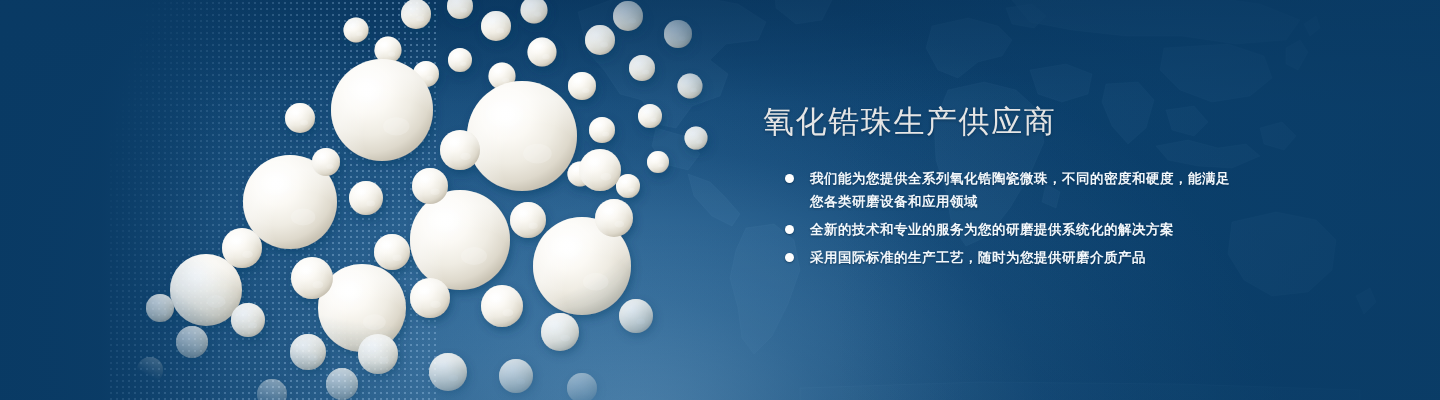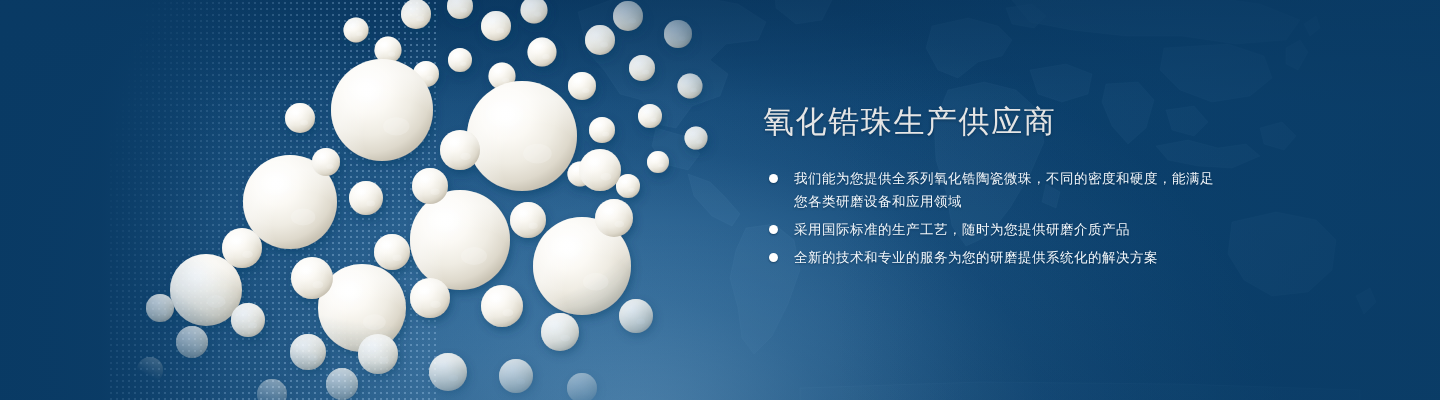--- a/index.html
+++ b/index.html
@@ -67,21 +67,21 @@
   .headline{
     color:#e5e5e5;
     font-size:31px;
     line-height:1.18;
     letter-spacing:1.6px;
     font-weight:400;
     text-shadow:0 1px 3px rgba(3,34,62,.55);
     margin:0 0 26px 0;
     white-space:nowrap;
   }
-  .bullets{list-style:none;margin:0;padding:0;}
+  .bullets{list-style:none;margin:16px;padding:0;font-weight:bold;}
   .bullet{
     position:relative;
     padding-left:31px;
     color:#f2f7fb;
     font-size:13.5px;
     line-height:23px;
     letter-spacing:.5px;
     margin-bottom:5px;
     text-shadow:0 1px 2px rgba(4,36,64,.5);
     max-width:430px;
@@ -246,22 +246,22 @@
 
   <div class="copy">
     <h1 class="headline">氧化锆珠生产供应商</h1>
     <ul class="bullets">
       <li class="bullet">
         <span class="dot"></span>
         <span>我们能为您提供全系列氧化锆陶瓷微珠，不同的密度和硬度，能满足您各类研磨设备和应用领域</span>
       </li>
       <li class="bullet">
         <span class="dot"></span>
-        <span>采用国际标准的生产工艺，随时为您提供研磨介质产品</span>
+        <span>全新的技术和专业的服务为您的研磨提供系统化的解决方案</span>
       </li>
       <li class="bullet">
         <span class="dot"></span>
-        <span>全新的技术和专业的服务为您的研磨提供系统化的解决方案</span>
+        <span>采用国际标准的生产工艺，随时为您提供研磨介质产品</span>
       </li>
     </ul>
   </div>
 
 </div>
 
 </body></html>

